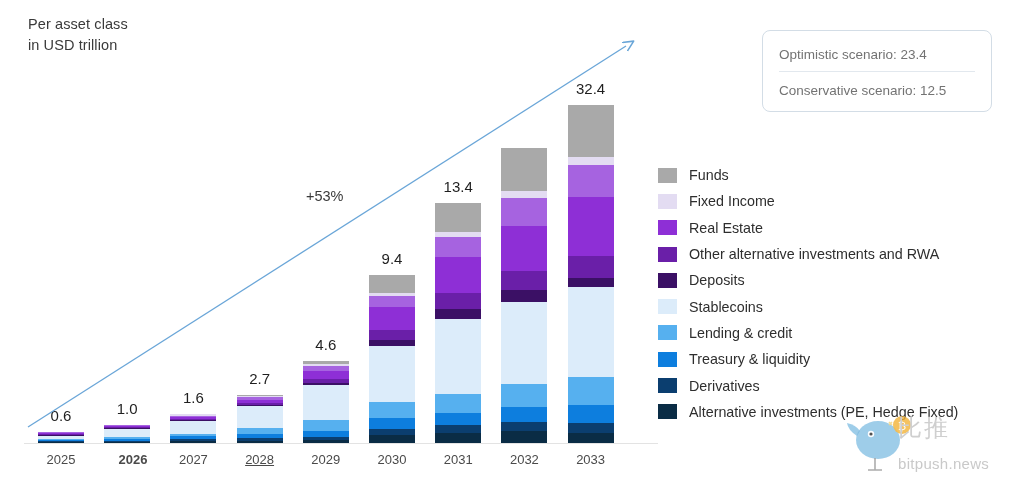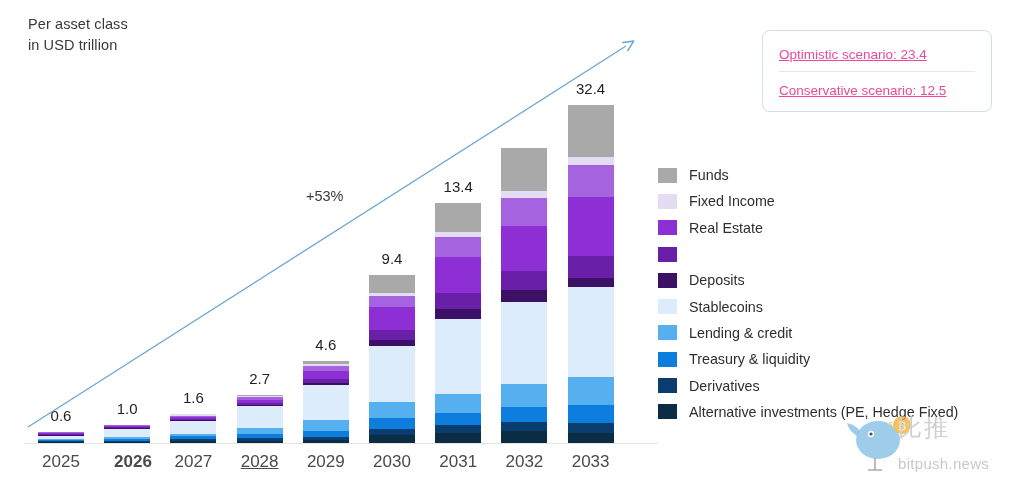--- a/index.html
+++ b/index.html
@@ -33,24 +33,23 @@
     position: absolute;
     right: 32px; top: 30px;
     width: 230px;
     border: 1px solid #d3dde6;
     border-radius: 8px;
     background: #ffffff;
     padding: 12px 16px 10px 16px;
   }
   .scenario-row {
     font-size: 13.5px;
-    color: #ec4899;
+    color: #737373;
     padding: 4px 0 9px 0;
     white-space: nowrap;
-    text-decoration: underline;
   }
   .scenario-row + .scenario-row {
     border-top: 1px solid #e2e8ee;
     padding-top: 11px;
     padding-bottom: 3px;
   }
 
   
   #plot {
     position: absolute;
@@ -75,21 +74,21 @@
     left: 50%;
     transform: translateX(-50%);
     font-size: 15px;
     color: #1f1f1f;
     white-space: nowrap;
   }
   .xtick {
     position: absolute;
     top: 452px;
     text-align: center;
-    font-size: 17px;
+    font-size: 13px;
     color: #4a4a4a;
   }
 
   
   #arrow-svg {
     position: absolute;
     left: 0; top: 0;
     width: 660px; height: 484px;
     pointer-events: none;
   }
@@ -315,20 +314,21 @@
       <div class="legend-item">
         <span class="legend-swatch" style="background: rgb(227, 220, 242);"></span>
         <span class="legend-label">Fixed Income</span>
       </div>
       <div class="legend-item">
         <span class="legend-swatch" style="background: rgb(142, 47, 214);"></span>
         <span class="legend-label">Real Estate</span>
       </div>
       <div class="legend-item">
         <span class="legend-swatch" style="background: rgb(106, 31, 168);"></span>
+        <span class="legend-label">Other alternative investments and RWA</span>
       </div>
       <div class="legend-item">
         <span class="legend-swatch" style="background: rgb(59, 16, 101);"></span>
         <span class="legend-label">Deposits</span>
       </div>
       <div class="legend-item">
         <span class="legend-swatch" style="background: rgb(220, 236, 250);"></span>
         <span class="legend-label">Stablecoins</span>
       </div>
       <div class="legend-item">

